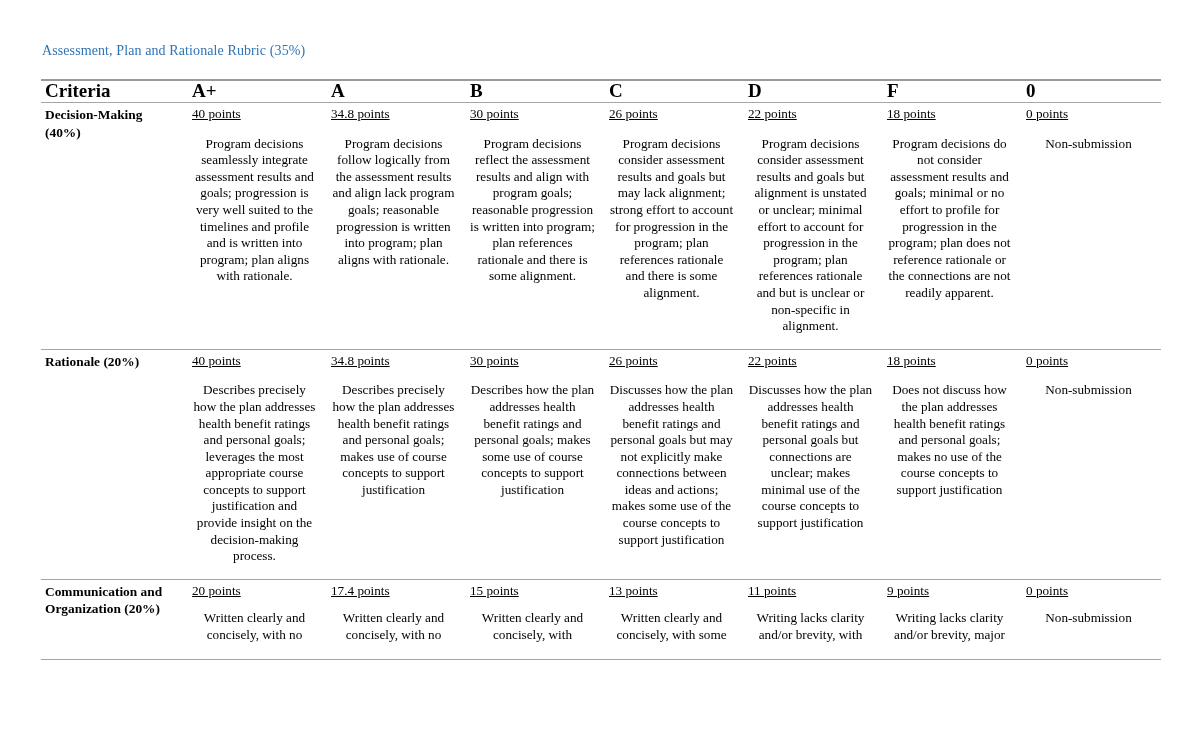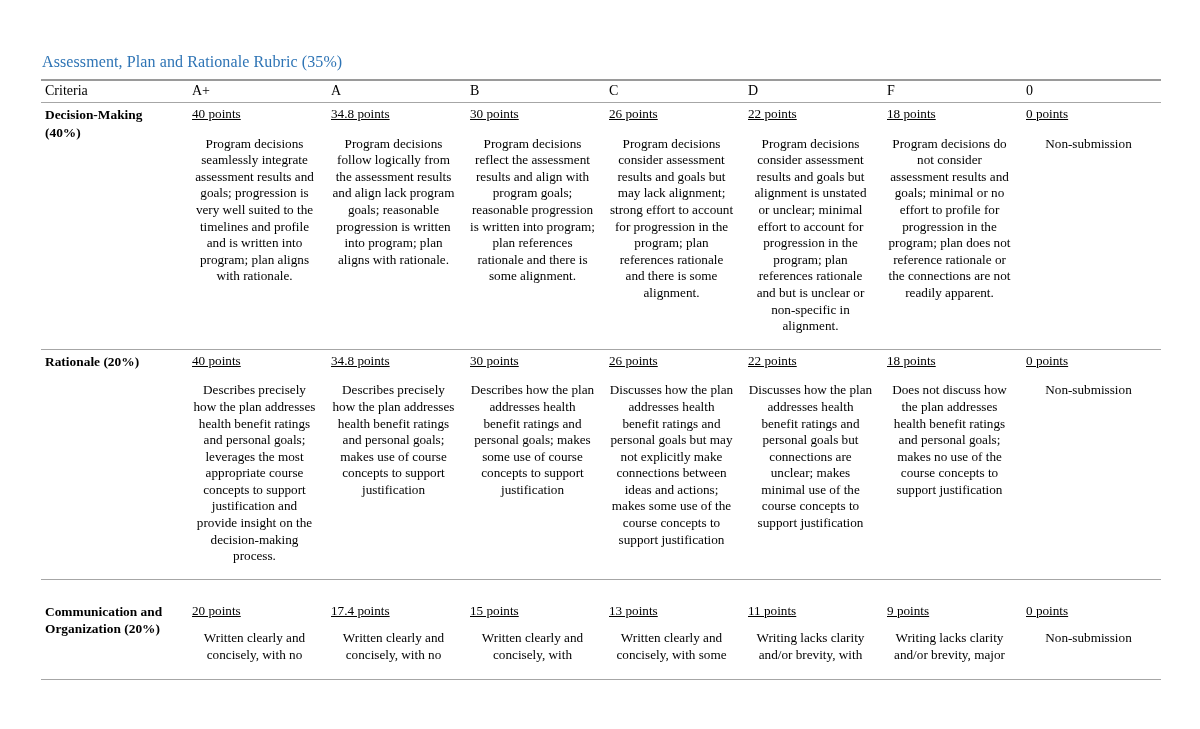--- a/index.html
+++ b/index.html
@@ -16,22 +16,22 @@
   }
   #page {
     position: relative;
     width: 1200px;
     height: 729px;
     background: #ffffff;
   }
   #doc-title {
     position: absolute;
     left: 42px;
-    top: 51px;
-    font-size: 16px;
+    top: 40px;
+    font-size: 14px;
     line-height: 22px;
     color: #2e74b5;
     font-weight: normal;
     white-space: nowrap;
     letter-spacing: 0.1px;
   }
   #rubric-table {
     position: absolute;
     left: 41px;
     top: 79px;
@@ -40,22 +40,22 @@
     table-layout: fixed;
     font-size: 13.2px;
   }
   #rubric-table col.c-criteria { width: 147px; }
   #rubric-table col.c-grade    { width: 139px; }
   #rubric-table col.c-last     { width: 139px; }
 
   #rubric-table thead th {
     text-align: left;
     vertical-align: bottom;
-    font-weight: normal;
-    font-size: 14px;
+    font-weight: bold;
+    font-size: 19px;
     padding: 2px 6px 3px 4px;
     border-top: 2.2px solid #9a9a9a;
     border-bottom: 1.1px solid #a6a6a6;
     line-height: 16px;
   }
   #rubric-table tbody td {
     vertical-align: top;
     padding: 3px 10px 14px 4px;
     border-top: 1.1px solid #a6a6a6;
     line-height: 16.6px;
@@ -85,21 +85,20 @@
   tr.row-clipped td {
     height: 62px;
     max-height: 62px;
     overflow: hidden;
     padding-bottom: 0;
   }
   tr.row-clipped .cell-inner {
     display: block;
     height: 62px;
     overflow: hidden;
-    margin-top: 20px;
   }
   tr.row-clipped .points {
     margin-bottom: 11px;
   }
 </style>
 </head>
 <body>
 
 <div id="page">
 

